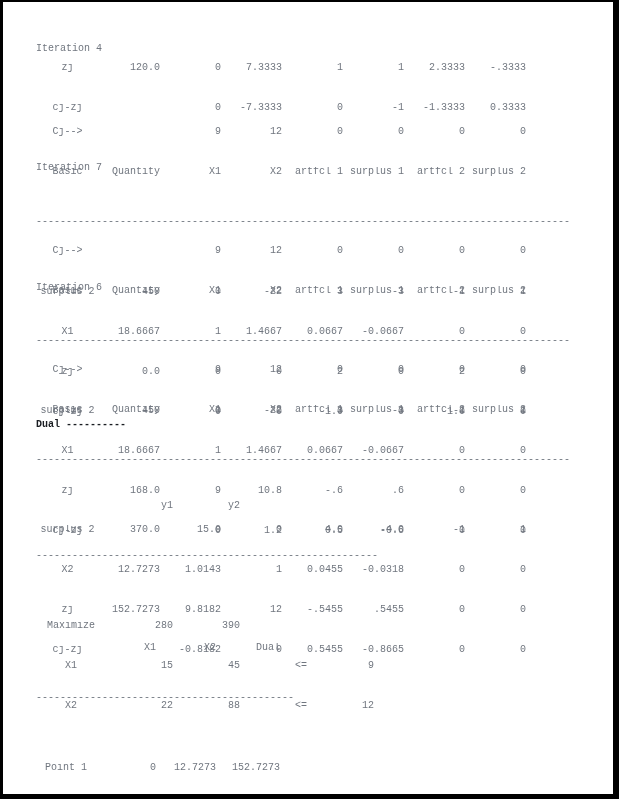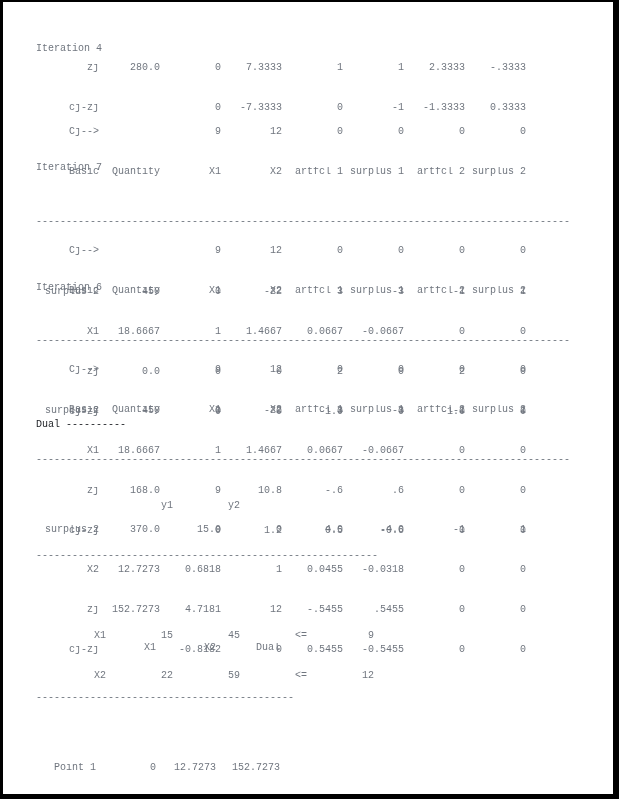--- a/index.html
+++ b/index.html
@@ -15,48 +15,48 @@
     background:#fff;
   }
   .block{
     position:absolute;left:16px;
     font-size:10px;line-height:10px;
     color:#70767f;
     white-space:pre;
     margin-left:17px;
   }
   .row{display:flex;height:10px}
-  .c0{display:inline-block;text-align:right;overflow:hidden}
+  .c0{display:inline-block;text-align:center;overflow:hidden}
   .cn{display:inline-block;text-align:right;overflow:hidden}
   
   .t8 .c0{width:63px}
   .t8 .cn{width:61px}
   
   .t5 .c0{width:70px}
   .t5 .cn{width:67px}
   
   .t4 .c0{width:60px}
   .t4 .cn{width:60px}
   .t4 .cn:last-child{width:64px}
   .sep{height:10px;white-space:pre}
   .title{color:#70767f}
-  .heading{font-weight:normal;color:#1a1d22}
+  .heading{font-weight:bold;color:#1a1d22}
 </style>
 </head>
 <body>
 
 <div class="paper">
 
   <section class="block t8" style="top:1px">
     <div>
       
     
         <div class="row">
           <span class="c0">zj</span>
-          <span class="cn">280.0</span>
+          <span class="cn">120.0</span>
           <span class="cn">0</span>
           <span class="cn">7.3333</span>
           <span class="cn">1</span>
           <span class="cn">1</span>
           <span class="cn">2.3333</span>
           <span class="cn">-.3333</span>
         </div>
       
         <div class="row">
           <span class="c0">cj-zj</span>
@@ -263,46 +263,46 @@
           <span class="cn">0</span>
           <span class="cn">4.0</span>
           <span class="cn">-4.0</span>
           <span class="cn">-1</span>
           <span class="cn">1</span>
         </div>
       
         <div class="row">
           <span class="c0">X2</span>
           <span class="cn">12.7273</span>
-          <span class="cn">0.6818</span>
+          <span class="cn">1.0143</span>
           <span class="cn">1</span>
           <span class="cn">0.0455</span>
           <span class="cn">-0.0318</span>
           <span class="cn">0</span>
           <span class="cn">0</span>
         </div>
       
         <div class="row">
           <span class="c0">zj</span>
           <span class="cn">152.7273</span>
-          <span class="cn">4.7181</span>
+          <span class="cn">9.8182</span>
           <span class="cn">12</span>
           <span class="cn">-.5455</span>
           <span class="cn">.5455</span>
           <span class="cn">0</span>
           <span class="cn">0</span>
         </div>
       
         <div class="row">
           <span class="c0">cj-zj</span>
           <span class="cn"></span>
           <span class="cn">-0.8182</span>
           <span class="cn">0</span>
           <span class="cn">0.5455</span>
-          <span class="cn">-0.5455</span>
+          <span class="cn">-0.8665</span>
           <span class="cn">0</span>
           <span class="cn">0</span>
         </div>
       </div>
   </section>
 
   <div class="block heading" style="top:418px">Dual ----------</div>
   <section class="block t5" style="top:439px">
     <div>
       
@@ -312,33 +312,40 @@
           <span class="cn">y1</span>
           <span class="cn">y2</span>
           <span class="cn"></span>
           <span class="cn"></span>
         </div>
       </div>
     <div class="sep">---------------------------------------------------------</div>
     <div>
       
     
+        <div class="row">
+          <span class="c0">Maximize</span>
+          <span class="cn">280</span>
+          <span class="cn">390</span>
+          <span class="cn"></span>
+          <span class="cn"></span>
+        </div>
       
         <div class="row">
           <span class="c0">X1</span>
           <span class="cn">15</span>
           <span class="cn">45</span>
           <span class="cn">&lt;=</span>
           <span class="cn">9</span>
         </div>
       
         <div class="row">
           <span class="c0">X2</span>
           <span class="cn">22</span>
-          <span class="cn">59</span>
+          <span class="cn">88</span>
           <span class="cn">&lt;=</span>
           <span class="cn">12</span>
         </div>
       </div>
   </section>
 
   <section class="block t4" style="top:581px">
     <div>
       
     

